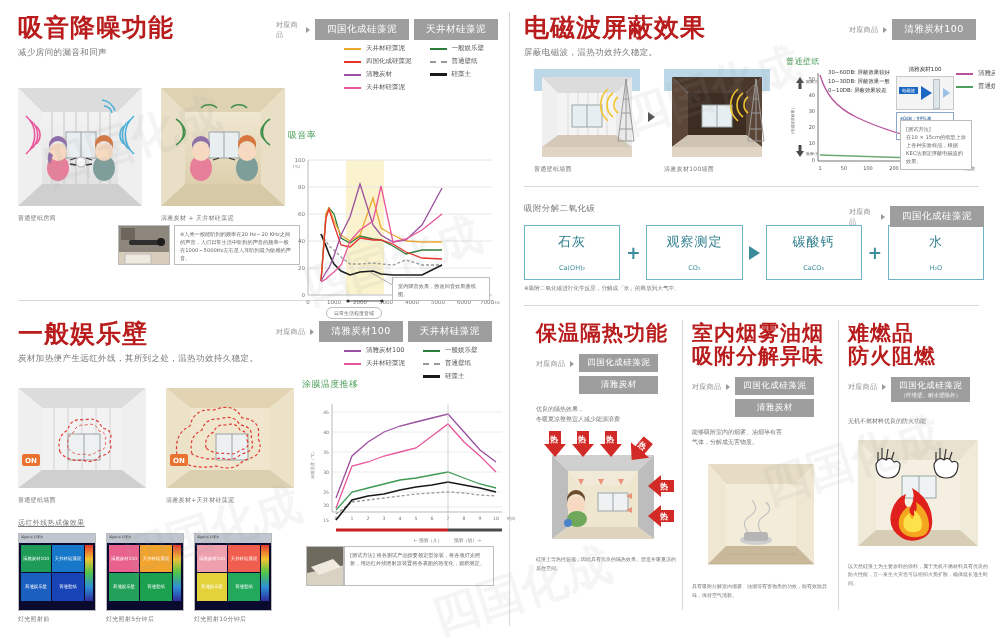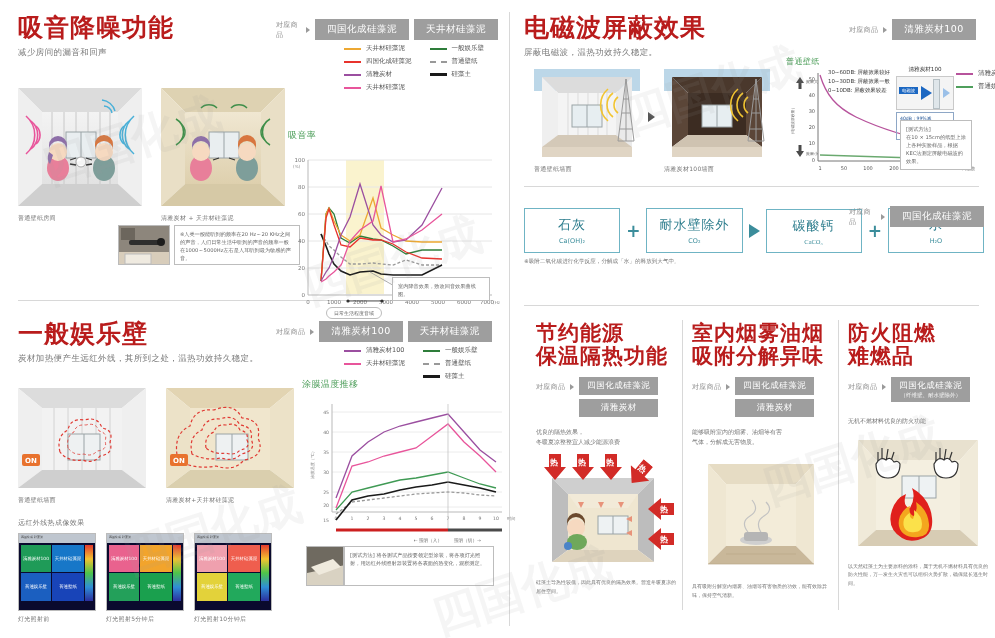--- a/index.html
+++ b/index.html
@@ -40,21 +40,21 @@
 
   
   .axislbl { font-size:5.5px; fill:#777; }
   .chtitle { font-size:9px; color:#4f9f5c; letter-spacing:.4px;}
 
   .callout { border:1px solid #bdbdbd; background:#fff; font-size:5.2px; color:#666; line-height:1.55; padding:4px 5px;}
   .note { font-size:6px; color:#777; line-height:1.6;}
 
   .chembox { border:1px solid #6fb4c4; text-align:center; padding:7px 1px; background:#fff;}
   .chembox .t { font-size:13px; color:#2d7d8d; letter-spacing:1px;}
-  .chembox .f { font-size:6.5px; color:#3b8d9b; margin-top:3px;}
+  .chembox .f { font-size:6.5px; color:#3b8d9b; margin-top:13px;}
   .plus { font-size:17px; color:#3b8d9b; font-weight:bold;}
   .arrowr { width:0;height:0;border-left:11px solid #3b8d9b;border-top:7px solid transparent;border-bottom:7px solid transparent;}
 
   .heatarrow { position:absolute; color:#fff; font-size:8px; font-weight:bold; display:flex; align-items:center; justify-content:center;}
 </style>
 </head>
 <body>
 
 <div class="page">
 
@@ -436,21 +436,21 @@
       <div style="position:absolute;left:4px;top:168px;width:38px;height:40px;background:#8c8374;border:1px solid #bbb;overflow:hidden;">
         <svg width="38" height="40">
             <rect width="38" height="40" fill="#6f6a60"></rect>
             <polygon points="0,26 38,18 38,40 0,40" fill="#d9d2c2"></polygon>
             <polygon points="4,20 26,12 34,20 12,28" fill="#efeadd"></polygon>
           </svg>
       </div>
     </div>
 
     <div style="position:absolute;left:0px;top:198px;width:262px;">
-      <div style="font-size:7px;color:#7a7a7a;letter-spacing:.4px;">远红外线热成像效果</div>
+      <div style="font-size:7px;color:#7a7a7a;letter-spacing:.4px;text-decoration:underline;">远红外线热成像效果</div>
       <div style="display:flex;gap:10px;margin-top:5px;">
         <div>
           <div style="width:78px;height:78px;border:1px solid #bbb;background:#0a0a2e;position:relative;overflow:hidden;">
             <div style="position:absolute;left:0;top:0;right:0;height:9px;background:#bfc6cf;font-size:3px;color:#333;padding:1px 2px;">四国化成 硅藻泥</div>
             <div style="position:absolute;left:2px;top:11px;width:30px;height:27px;background:#1f9b58;color:#fff;font-size:4.4px;display:flex;align-items:center;justify-content:center;text-align:center;line-height:1.25;">清雅炭材100</div>
             <div style="position:absolute;left:33px;top:11px;width:32px;height:27px;background:#1777c8;color:#fff;font-size:4.4px;display:flex;align-items:center;justify-content:center;text-align:center;line-height:1.25;">天井材硅藻泥</div>
             <div style="position:absolute;left:2px;top:39px;width:30px;height:28px;background:#1b5fc0;color:#fff;font-size:4.4px;display:flex;align-items:center;justify-content:center;text-align:center;line-height:1.25;">普通娱乐壁</div>
             <div style="position:absolute;left:33px;top:39px;width:32px;height:28px;background:#1844b8;color:#fff;font-size:4.4px;display:flex;align-items:center;justify-content:center;text-align:center;line-height:1.25;">普通壁纸</div>
             <div style="position:absolute;right:2px;top:11px;width:8px;bottom:9px;background:linear-gradient(#e53b2e,#f2c230,#4ec44a,#2f8ed6,#2b2f9e);"></div>
           </div>
@@ -629,53 +629,53 @@
           <span>清雅炭材100</span>
         </div>
       <div class="lg">
           <span class="sw" style="border-color:#4f9f5c"></span>
           <span>普通娱乐壁</span>
         </div>
     </div>
   </div>
 
   <div style="position:absolute;left:524px;top:198px;width:460px;height:100px;">
+    <div class="sub">吸附分解二氧化碳</div>
 
     <div class="tagrow" style="position:absolute;left:325px;top:8px;">
       <span class="taglabel">对应商品</span>
       <span class="tri"></span>
       <span class="tag">四国化成硅藻泥</span>
     </div>
 
     <div style="display:flex;align-items:center;gap:6px;margin-top:10px;">
       <div class="chembox" style="width:98px;">
         <div class="t">石灰</div>
         <div class="f">Ca(OH)₂</div>
       </div>
       <div class="plus">+</div>
       <div class="chembox" style="width:98px;">
-        <div class="t">耐水壁除外</div>
+        <div class="t">观察测定</div>
         <div class="f">CO₂</div>
       </div>
       <div class="arrowr"></div>
-      <div class="chembox" style="width:98px;font-family:Liberation Serif, serif;">
+      <div class="chembox" style="width:98px;">
         <div class="t">碳酸钙</div>
         <div class="f">CaCO₃</div>
       </div>
       <div class="plus">+</div>
       <div class="chembox" style="width:98px;">
         <div class="t">水</div>
         <div class="f">H₂O</div>
       </div>
     </div>
     <div style="font-size:5.6px;color:#777;margin-top:5px;">※吸附二氧化碳进行化学反应，分解成「水」的释放到大气中。</div>
   </div>
 
   <div style="position:absolute;left:536px;top:322px;width:140px;">
-    <div class="h1 small">节约能源</div>
     <div class="h1 small">保温隔热功能</div>
     <div class="tagrow" style="margin-top:9px;align-items:flex-start;">
       <span class="taglabel" style="margin-top:5px;">对应商品</span>
       <span class="tri" style="margin-top:7px;"></span>
       <div style="display:flex;flex-direction:column;gap:4px;">
         <span class="tag" style="font-size:8.5px;padding:3px 8px;text-align:center;">四国化成硅藻泥</span>
         <span class="tag" style="font-size:8.5px;padding:3px 8px;text-align:center;">清雅炭材</span>
       </div>
     </div>
     <div class="note" style="margin-top:10px;white-space:pre-line;">优良的隔热效果，
@@ -780,22 +780,22 @@
         </g>
 
         <ellipse cx="64" cy="86" rx="16" ry="5" fill="#cfcfcf"></ellipse>
         <rect x="52" y="78" width="24" height="9" rx="3" fill="#b5b5b5"></rect>
       </svg>
     </div>
     <div style="font-size:5px;color:#777;line-height:1.7;margin-top:6px;">具有吸附分解室内烟雾、油烟等有害物质的功效，能有效除异味，保持空气清新。</div>
   </div>
 
   <div style="position:absolute;left:848px;top:322px;width:140px;">
+    <div class="h1 small">难燃品</div>
     <div class="h1 small">防火阻燃</div>
-    <div class="h1 small">难燃品</div>
     <div class="tagrow" style="margin-top:9px;align-items:flex-start;">
       <span class="taglabel" style="margin-top:5px;">对应商品</span>
       <span class="tri" style="margin-top:7px;"></span>
       <span class="tag" style="font-size:8.5px;padding:3px 8px;text-align:center;">
         <span>四国化成硅藻泥</span>
         <small>（纤维壁、耐水壁除外）</small>
       </span>
     </div>
     <div class="note" style="margin-top:14px;">无机不燃材料优良的防火功能</div>
 

